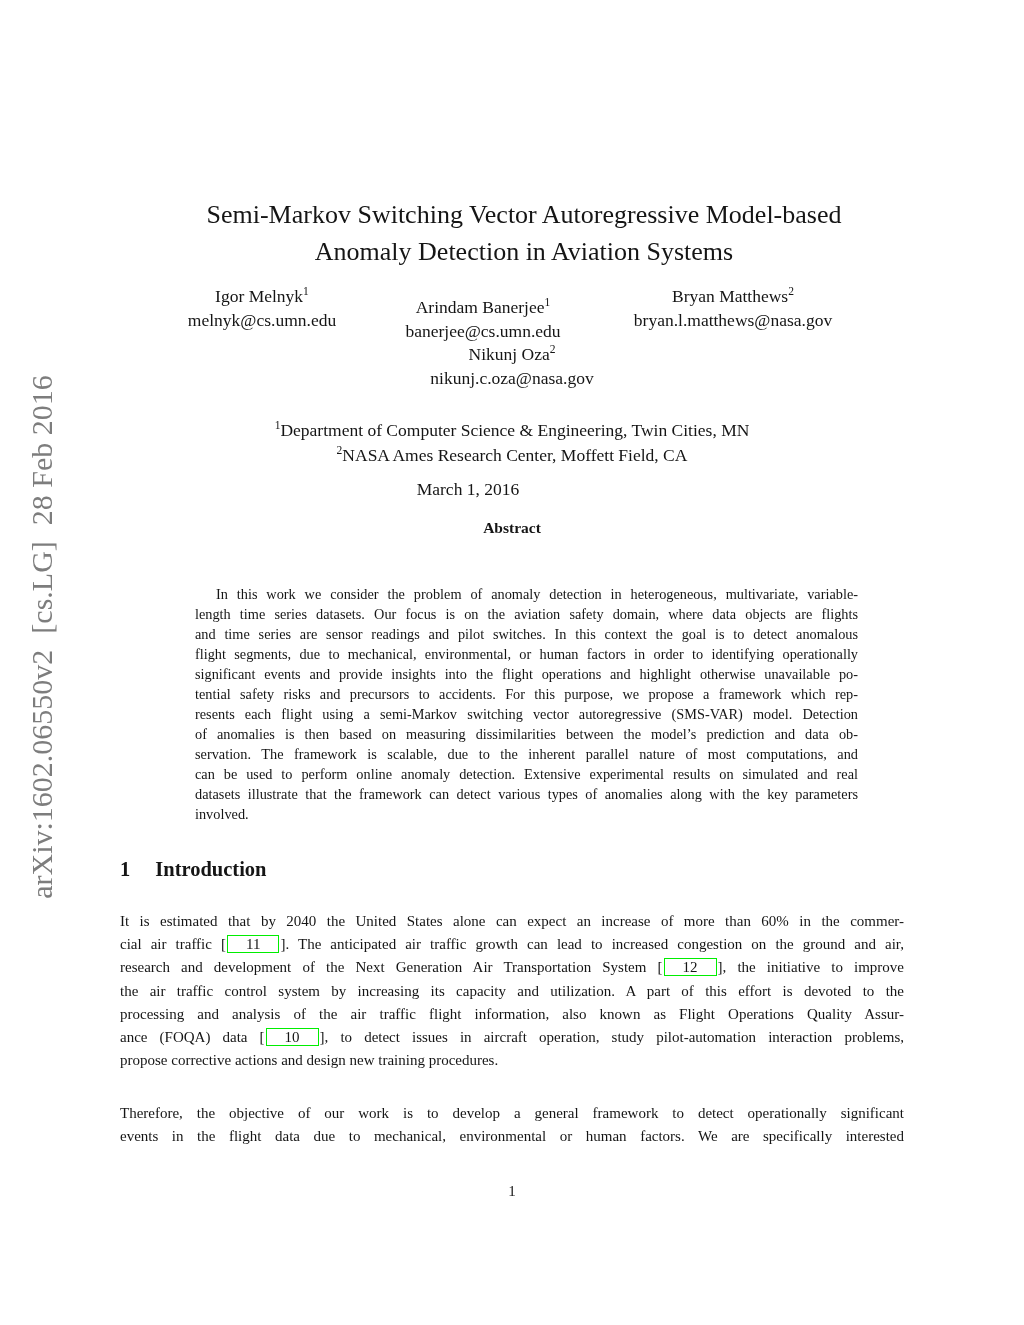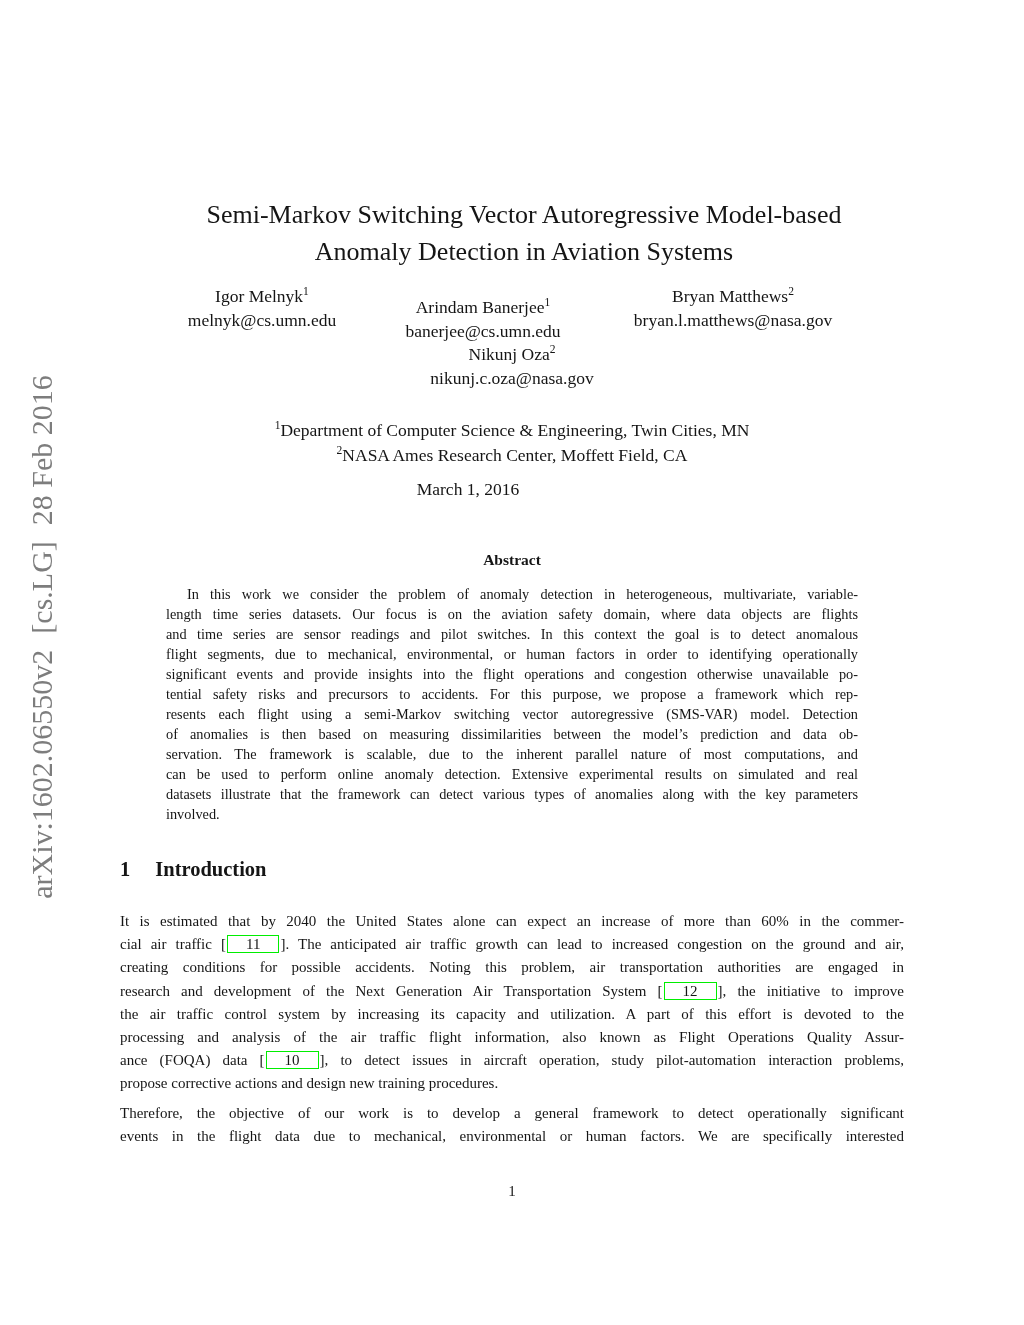--- a/index.html
+++ b/index.html
@@ -71,36 +71,36 @@
     position: absolute;
     top: 479px;
     left: 0;
     width: 936px;
     text-align: center;
     font-size: 17.5px;
   }
 
   .abs-head {
     position: absolute;
-    top: 551px;
+    top: 519px;
     left: 0;
     width: 1024px;
     text-align: center;
     font-size: 15.5px;
     font-weight: bold;
   }
 
   .abs-body {
     position: absolute;
     left: 166px;
     top: 584px;
     width: 692px;
     font-size: 14.3px;
   }
-  .abs-body .tline { line-height: 20px; }
+  .abs-body .tline { line-height: 20px; margin-left: 29px; }
   .abs-body .tline:first-child { text-indent: 21px; }
 
   .sec-head {
     position: absolute;
     left: 120px;
     top: 858px;
     margin: 0;
     font-size: 20.5px;
     font-weight: bold;
   }
@@ -174,38 +174,37 @@
   </div>
 
   <div class="date">March 1, 2016</div>
 
   <div class="abs-head">Abstract</div>
   <div class="abs-body">
       <div class="tline">In this work we consider the problem of anomaly detection in heterogeneous, multivariate, variable-</div>
       <div class="tline">length time series datasets. Our focus is on the aviation safety domain, where data objects are flights</div>
       <div class="tline">and time series are sensor readings and pilot switches. In this context the goal is to detect anomalous</div>
       <div class="tline">flight segments, due to mechanical, environmental, or human factors in order to identifying operationally</div>
-      <div class="tline">significant events and provide insights into the flight operations and congestion otherwise unavailable po-</div>
+      <div class="tline">significant events and provide insights into the flight operations and highlight otherwise unavailable po-</div>
       <div class="tline">tential safety risks and precursors to accidents. For this purpose, we propose a framework which rep-</div>
       <div class="tline">resents each flight using a semi-Markov switching vector autoregressive (SMS-VAR) model. Detection</div>
       <div class="tline">of anomalies is then based on measuring dissimilarities between the model’s prediction and data ob-</div>
       <div class="tline">servation. The framework is scalable, due to the inherent parallel nature of most computations, and</div>
       <div class="tline">can be used to perform online anomaly detection. Extensive experimental results on simulated and real</div>
       <div class="tline">datasets illustrate that the framework can detect various types of anomalies along with the key parameters</div>
       <div class="tline tline-end">involved.</div>
     </div>
 
   <h2 class="sec-head">
     <span class="sec-num">1</span><span>Introduction</span>
   </h2>
 
   <div class="bodytext p1">
       <div class="tline">It is estimated that by 2040 the United States alone can expect an increase of more than 60% in the commer-</div>
       <div class="tline">cial air traffic <span class="cite">[<span class="cite-box">11</span>]</span>. The anticipated air traffic growth can lead to increased congestion on the ground and air,</div>
-      <div class="tline">creating conditions for possible accidents. Noting this problem, air transportation authorities are engaged in</div>
       <div class="tline">research and development of the Next Generation Air Transportation System <span class="cite">[<span class="cite-box">12</span>]</span>, the initiative to improve</div>
       <div class="tline">the air traffic control system by increasing its capacity and utilization. A part of this effort is devoted to the</div>
       <div class="tline">processing and analysis of the air traffic flight information, also known as Flight Operations Quality Assur-</div>
       <div class="tline">ance (FOQA) data <span class="cite">[<span class="cite-box">10</span>]</span>, to detect issues in aircraft operation, study pilot-automation interaction problems,</div>
       <div class="tline tline-end">propose corrective actions and design new training procedures.</div>
     </div>
   <div class="bodytext p2">
       <div class="tline">Therefore, the objective of our work is to develop a general framework to detect operationally significant</div>
       <div class="tline">events in the flight data due to mechanical, environmental or human factors. We are specifically interested</div>
     </div>

